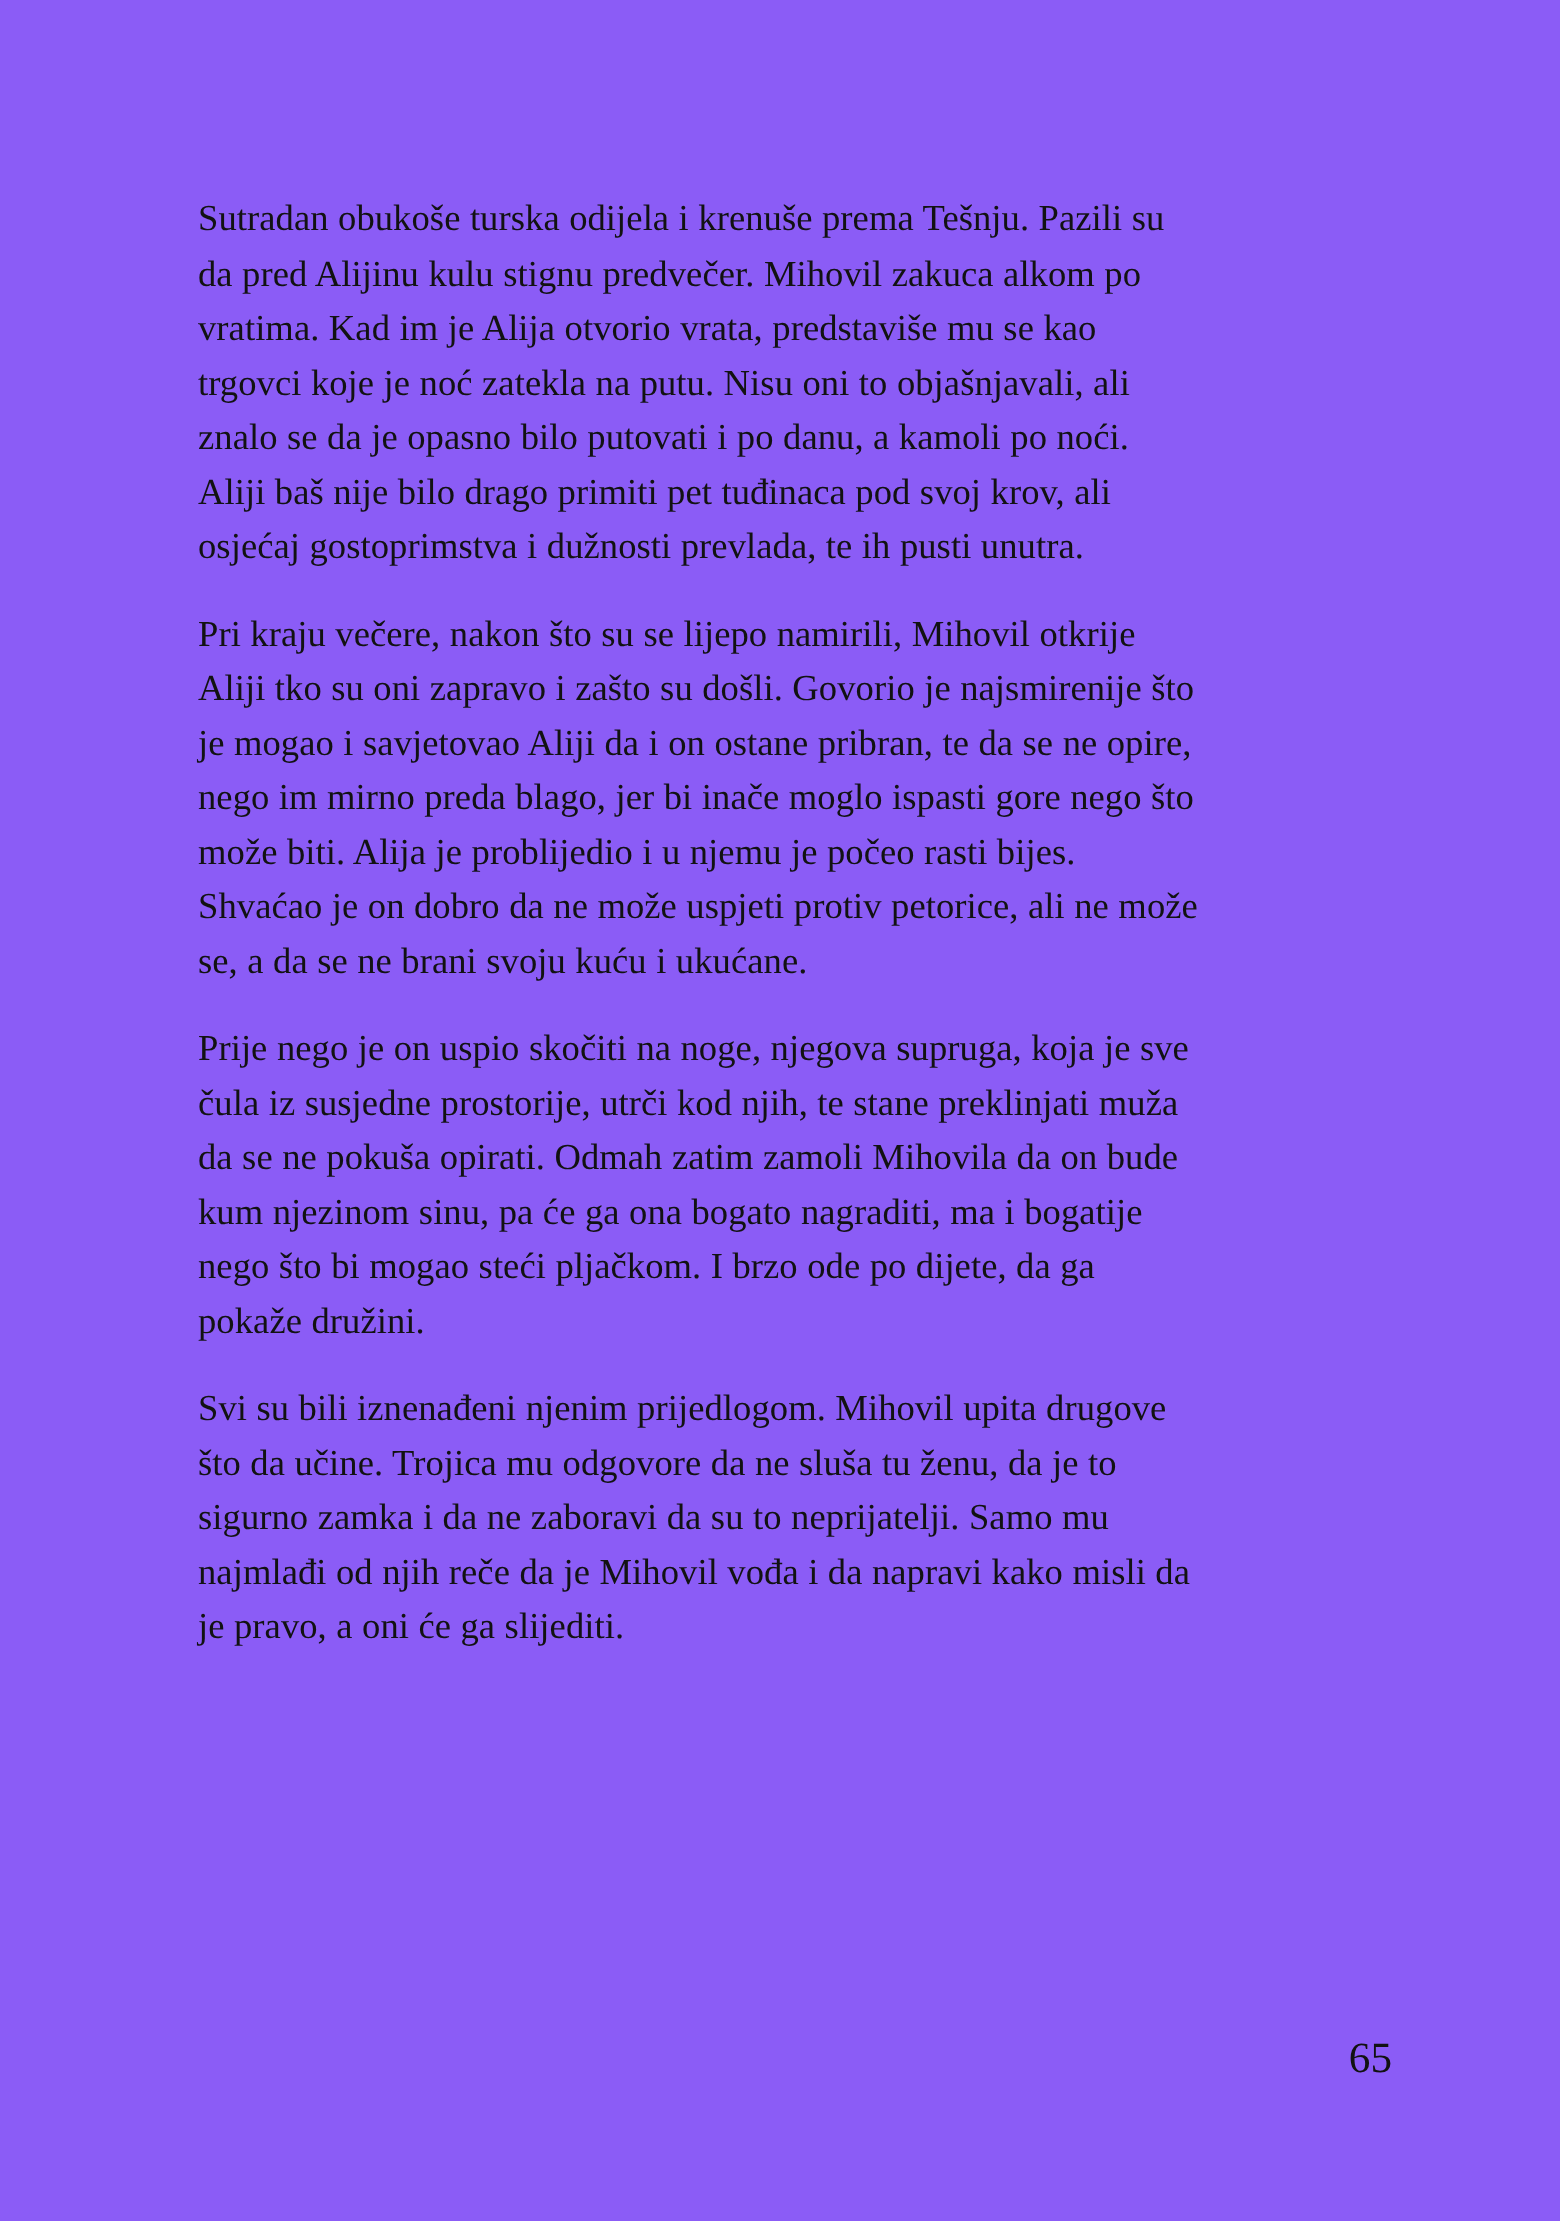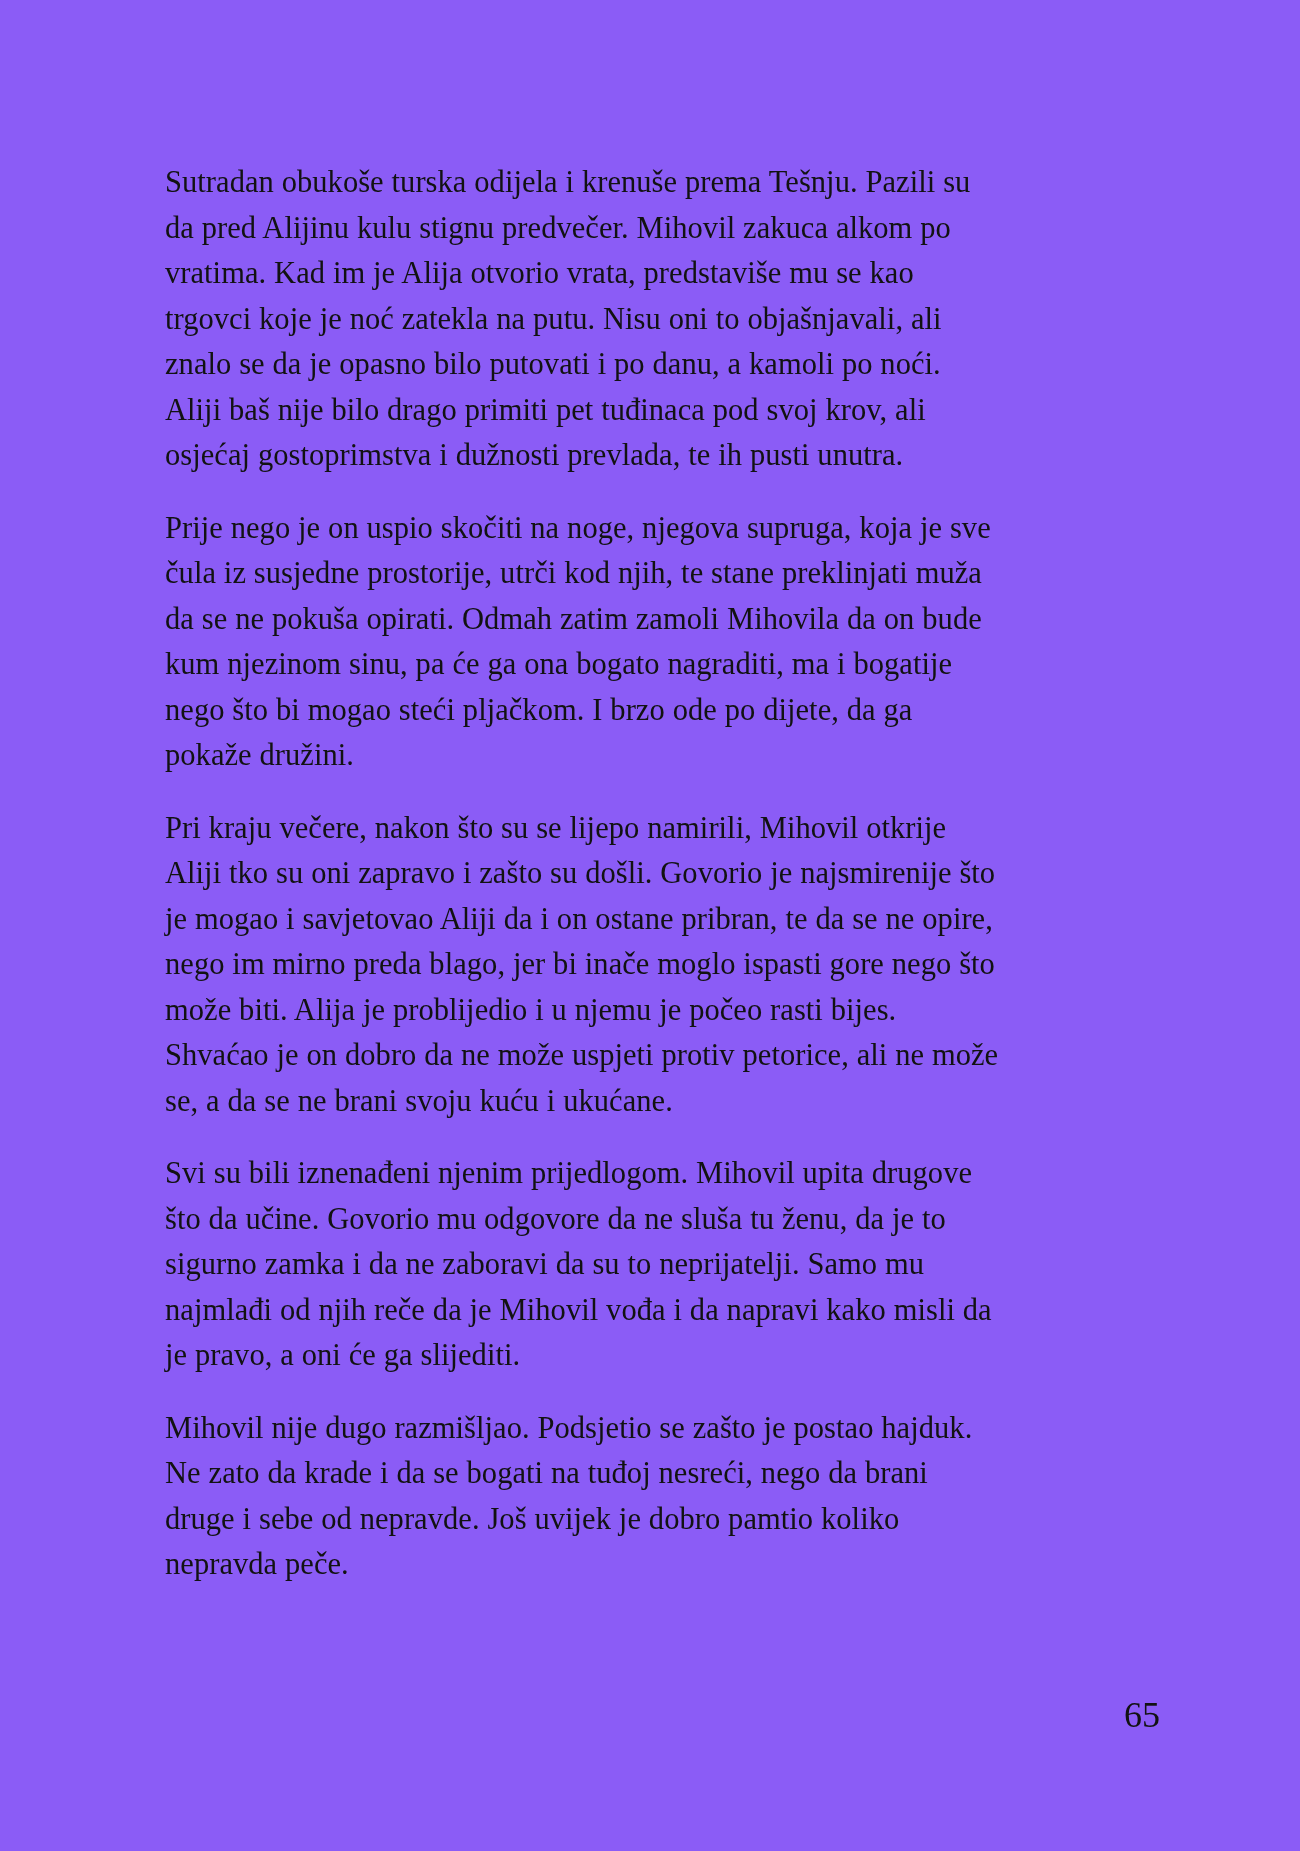--- a/index.html
+++ b/index.html
@@ -55,39 +55,35 @@
 <div class="page">
 
   <div class="text-block">
     <p class="para">Sutradan obukoše turska odijela i krenuše prema Tešnju. Pazili su
 da pred Alijinu kulu stignu predvečer. Mihovil zakuca alkom po
 vratima. Kad im je Alija otvorio vrata, predstaviše mu se kao
 trgovci koje je noć zatekla na putu. Nisu oni to objašnjavali, ali
 znalo se da je opasno bilo putovati i po danu, a kamoli po noći.
 Aliji baš nije bilo drago primiti pet tuđinaca pod svoj krov, ali
 osjećaj gostoprimstva i dužnosti prevlada, te ih pusti unutra.</p>
-    <p class="para">Prije nego je on uspio skočiti na noge, njegova supruga, koja je sve
-čula iz susjedne prostorije, utrči kod njih, te stane preklinjati muža
-da se ne pokuša opirati. Odmah zatim zamoli Mihovila da on bude
-kum njezinom sinu, pa će ga ona bogato nagraditi, ma i bogatije
-nego što bi mogao steći pljačkom. I brzo ode po dijete, da ga
-pokaže družini.</p>
     <p class="para">Pri kraju večere, nakon što su se lijepo namirili, Mihovil otkrije
 Aliji tko su oni zapravo i zašto su došli. Govorio je najsmirenije što
 je mogao i savjetovao Aliji da i on ostane pribran, te da se ne opire,
 nego im mirno preda blago, jer bi inače moglo ispasti gore nego što
 može biti. Alija je problijedio i u njemu je počeo rasti bijes.
 Shvaćao je on dobro da ne može uspjeti protiv petorice, ali ne može
 se, a da se ne brani svoju kuću i ukućane.</p>
+    <p class="para">Prije nego je on uspio skočiti na noge, njegova supruga, koja je sve
+čula iz susjedne prostorije, utrči kod njih, te stane preklinjati muža
+da se ne pokuša opirati. Odmah zatim zamoli Mihovila da on bude
+kum njezinom sinu, pa će ga ona bogato nagraditi, ma i bogatije
+nego što bi mogao steći pljačkom. I brzo ode po dijete, da ga
+pokaže družini.</p>
     <p class="para">Svi su bili iznenađeni njenim prijedlogom. Mihovil upita drugove
-što da učine. Govorio mu odgovore da ne sluša tu ženu, da je to
+što da učine. Trojica mu odgovore da ne sluša tu ženu, da je to
 sigurno zamka i da ne zaboravi da su to neprijatelji. Samo mu
 najmlađi od njih reče da je Mihovil vođa i da napravi kako misli da
 je pravo, a oni će ga slijediti.</p>
-    <p class="para">Mihovil nije dugo razmišljao. Podsjetio se zašto je postao hajduk.
-Ne zato da krade i da se bogati na tuđoj nesreći, nego da brani
-druge i sebe od nepravde. Još uvijek je dobro pamtio koliko
-nepravda peče.</p>
   </div>
 
   <div class="page-number">65</div>
 
 </div>
 
 </body></html>

